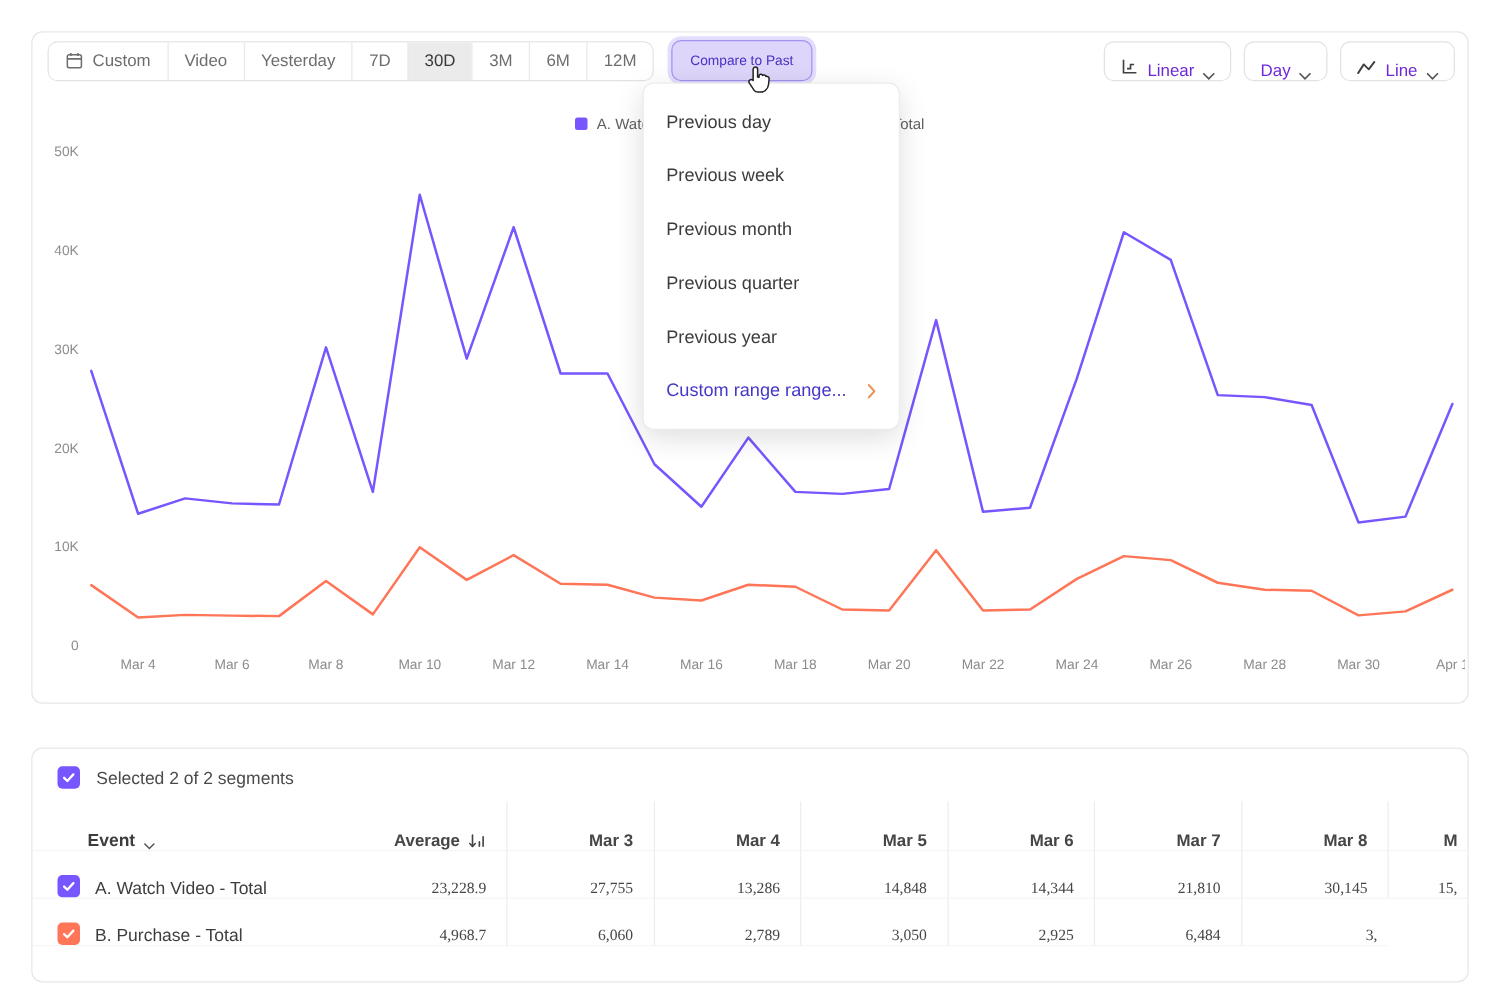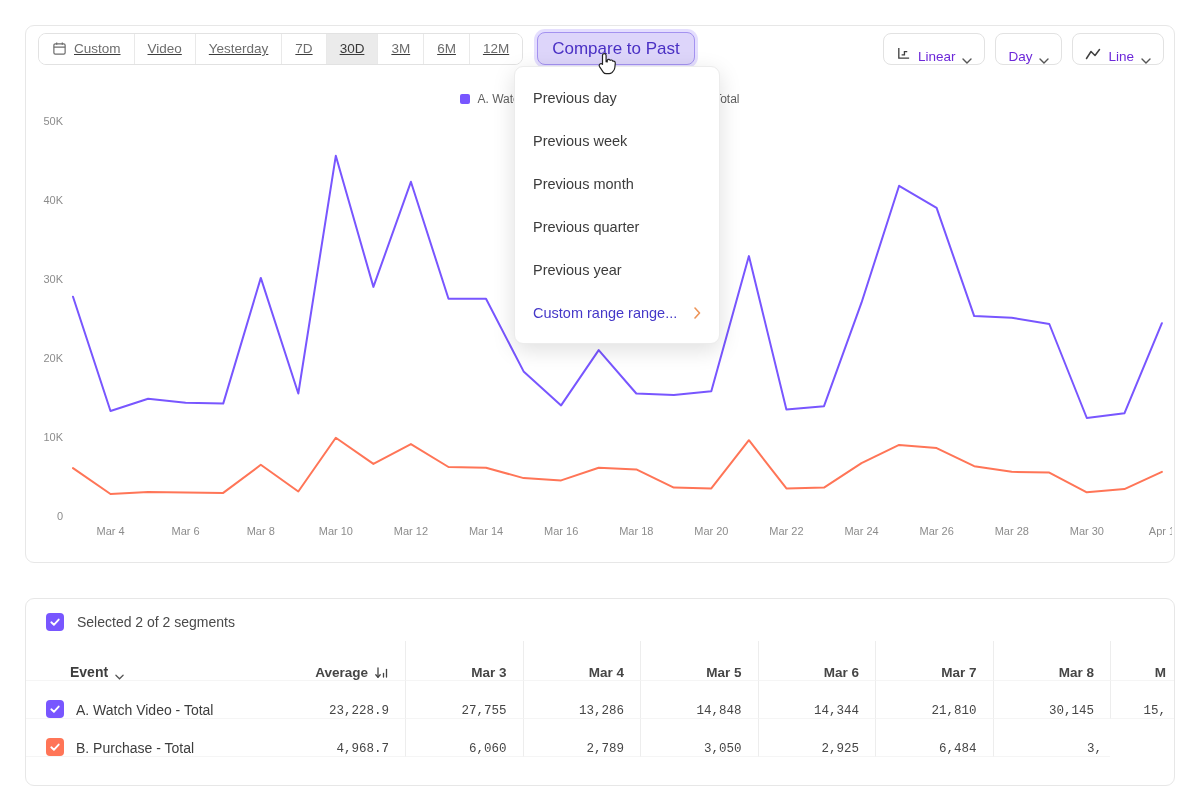--- a/index.html
+++ b/index.html
@@ -5,26 +5,26 @@
   * { box-sizing: border-box; margin: 0; padding: 0; }
   html,body { width:1200px; height:802px; overflow:hidden; background:#fff;
     font-family:"Liberation Sans", sans-serif; color:#3c3c3c; }
 
   .card { border:1px solid #e7e7e7; border-radius:9px; background:#fff; }
   .card-top { position:relative; margin:25px 25px 0; height:538px; }
   .card-table { position:relative; margin:35px 25px 0; height:188px; overflow:hidden; }
 
   
   .toolbar { display:flex; align-items:center; padding:6px 10px 0 12px; position:relative; z-index:2; }
-  .seg-group { display:flex; align-items:stretch; border:1px solid #e2e2e2; border-radius:8px; overflow:hidden; height:32px; background:#fff;text-decoration:underline; }
+  .seg-group { display:flex; align-items:stretch; border:1px solid #e2e2e2; border-radius:8px; overflow:hidden; height:32px; background:#fff; }
   .seg { display:flex; align-items:center; gap:7px; padding:0 13px; font-size:13.5px; color:#6d6d6d;
     background:#fff; border:none; border-left:1px solid #e9e9e9; cursor:pointer; font-family:inherit; white-space:nowrap; }
   .seg:first-child { border-left:none; }
   .seg.active { background:#ebebeb; color:#393939; }
-  .compare-btn { margin-left:14px; height:33px; padding:0 14px; font-size:17px; border-radius:8px;
+  .compare-btn { margin-left:14px; height:33px; padding:0 14px; font-size:11px; border-radius:8px;
     background:#ddd5fa; border:1.5px solid #a492f0; color:var(--accent-text,#4a30c4);
     box-shadow:0 0 0 3px rgba(130,105,250,.22); cursor:pointer; font-family:inherit; white-space:nowrap; }
   .right { margin-left:auto; display:flex; gap:10px; }
   .ctl { display:flex; align-items:flex-end; gap:7px; height:32px; padding:0 12px; border:1px solid #e2e2e2;
     border-radius:8px; background:#fff; font-size:13.5px; color:#6d28d9; cursor:pointer; font-family:inherit; white-space:nowrap; }
   .chev { display:inline-flex; color:#555; }
 
   
   .chart-svg { position:absolute; left:0; top:0; pointer-events:none; }
   .chart-svg text { font-family:"Liberation Sans", sans-serif; }
@@ -49,21 +49,21 @@
   .sel-label { font-size:14px; color:#4a4a4a; }
   .search { margin-left:auto; display:flex; align-items:center; gap:8px; width:182px; height:34px;
     background:#f1f1f1; border-radius:6px; padding:0 10px; }
   .search input { border:none; outline:none; background:transparent; font-size:14px; color:#333; width:100%; font-family:inherit; }
   .search input::placeholder { color:#9d9d9d; }
 
   .grid { display:grid; grid-template-columns:253px 126px repeat(6,117.5px) 1fr; }
   .cell { display:flex; align-items:flex-end; height:40px; border-bottom:1px solid #f5f5f5; overflow:hidden; }
   .cell.rowh { height:38px; }
   .cell.head { font-weight:700; font-size:13.5px; color:#2f2f2f; }
-  .cell.num { justify-content:flex-end; padding-right:16px; font-family:Liberation Mono, monospace;
+  .cell.num { justify-content:flex-end; padding-right:16px; font-family:Liberation Serif, serif;
     font-size:12.5px; color:#464646; white-space:nowrap; }
   .cell.head.num { font-family:"Liberation Sans", sans-serif; font-size:13.5px; }
   .cell.day { border-left:1px solid #ededed; }
   .cell.last { padding-right:8px; }
   .cell.event { padding-left:20px; gap:12px; font-size:14px; color:#3d3d3d; }
   .cell.event-head { padding-left:44px; gap:7px; }
 </style>
 </head>
 <body>
 

